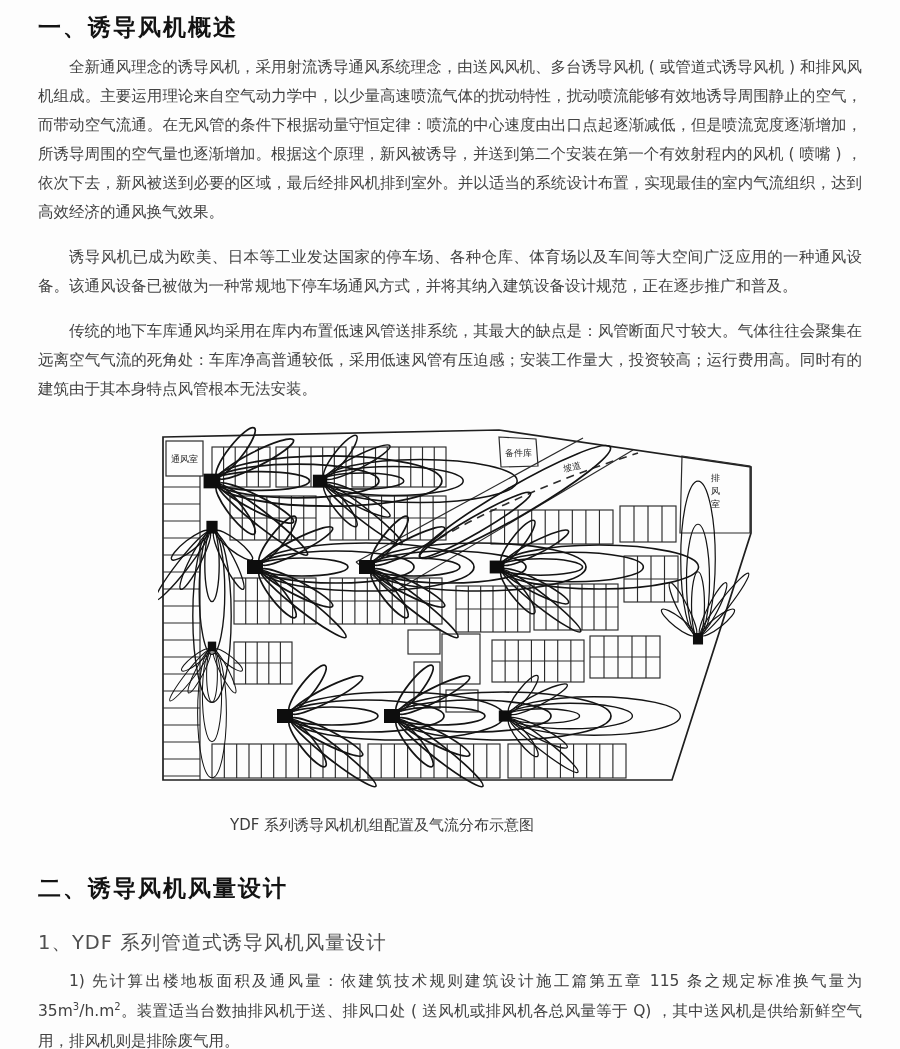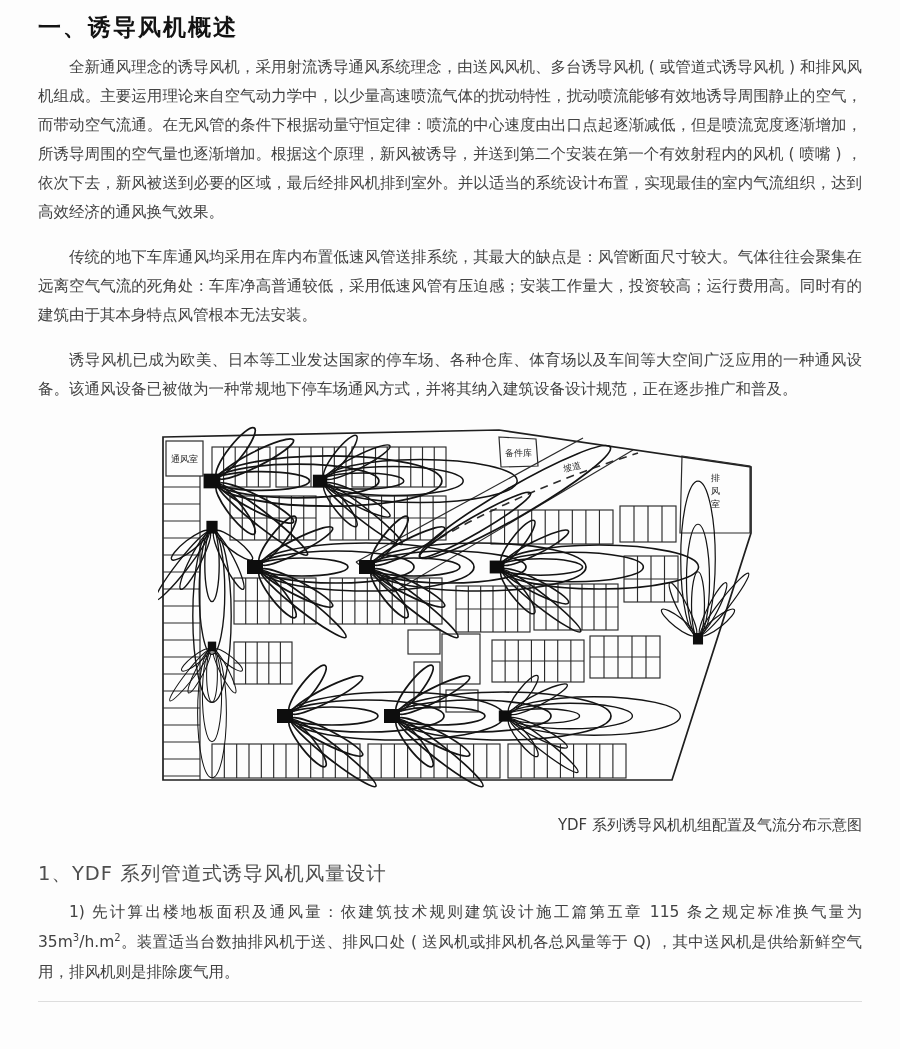--- a/index.html
+++ b/index.html
@@ -16,43 +16,43 @@
   }
   p.body{
     font-size:15.5px;line-height:29px;text-align:justify;
     text-indent:2em;margin:16px 0 0;color:#424242;
   }
   p.body.first{margin-top:10px;}
   p.body.last{line-height:30px;margin-top:10px;}
   sup.sp{font-size:10px;vertical-align:6px;line-height:0;}
   .plan{position:relative;height:384px;margin-top:14px;}
   .plan svg{display:block;margin-left:120px;}
-  p.caption{margin:14px 0 0 192px;font-size:15px;color:#3c3c3c;text-indent:0;text-align:right;}
+  p.caption{margin:14px 0 0 192px;font-size:15px;color:#3c3c3c;text-indent:0;}
   h1.sec2{margin-top:38px;}
   h2.sub{font-size:19.5px;font-weight:400;color:#4e4e4e;margin:25px 0 0;letter-spacing:1px;}
   .bottom-rule{border-top:1px solid #ddd;margin-top:14px;height:3px;}
   
   .outline{fill:none;stroke:#1f1f1f;stroke-width:1.7;}
   .thin{fill:none;stroke:#2b2b2b;stroke-width:1.2;}
   .stall{fill:none;stroke:#2b2b2b;stroke-width:1.15;}
   .flow{fill:none;stroke:#141414;stroke-width:1.7;}
   .fanbody{fill:#0d0d0d;stroke:none;}
   .dash{stroke-dasharray:8 6;stroke-width:1.6;}
   .plan-label{font-family:"DejaVu Sans","Liberation Sans",sans-serif;font-size:9px;fill:#1d1d1d;}
 </style>
 </head>
 <body>
 
 <div class="content">
 
   <h1 class="sec">一、诱导风机概述</h1>
 
   <p class="body first">全新通风理念的诱导风机，采用射流诱导通风系统理念，由送风风机、多台诱导风机 ( 或管道式诱导风机 ) 和排风风机组成。主要运用理论来自空气动力学中，以少量高速喷流气体的扰动特性，扰动喷流能够有效地诱导周围静止的空气，而带动空气流通。在无风管的条件下根据动量守恒定律：喷流的中心速度由出口点起逐渐减低，但是喷流宽度逐渐增加，所诱导周围的空气量也逐渐增加。根据这个原理，新风被诱导，并送到第二个安装在第一个有效射程内的风机 ( 喷嘴 ) ，依次下去，新风被送到必要的区域，最后经排风机排到室外。并以适当的系统设计布置，实现最佳的室内气流组织，达到高效经济的通风换气效果。</p>
+  <p class="body">诱导风机已成为欧美、日本等工业发达国家的停车场、各种仓库、体育场以及车间等大空间广泛应用的一种通风设备。该通风设备已被做为一种常规地下停车场通风方式，并将其纳入建筑设备设计规范，正在逐步推广和普及。</p>
   <p class="body">传统的地下车库通风均采用在库内布置低速风管送排系统，其最大的缺点是：风管断面尺寸较大。气体往往会聚集在远离空气气流的死角处：车库净高普通较低，采用低速风管有压迫感；安装工作量大，投资较高；运行费用高。同时有的建筑由于其本身特点风管根本无法安装。</p>
-  <p class="body">诱导风机已成为欧美、日本等工业发达国家的停车场、各种仓库、体育场以及车间等大空间广泛应用的一种通风设备。该通风设备已被做为一种常规地下停车场通风方式，并将其纳入建筑设备设计规范，正在逐步推广和普及。</p>
 
   <div class="plan">
     <svg id="plan-svg" width="596" height="384" viewBox="142 418 596 384" aria-hidden="true">
 
       <path class="outline" d="M147,437 L483,430 L735,467 L735,533 L656,780 L147,780 Z"></path>
 
       <line class="thin" x1="184" y1="476" x2="184" y2="780"></line>
       <g id="layer-strip">
           <line x1="147" y1="487" x2="184" y2="487" class="stall"></line>
           <line x1="147" y1="504" x2="184" y2="504" class="stall"></line>
@@ -403,18 +403,19 @@
         <text class="plan-label" x="155" y="462">通风室</text>
         <text class="plan-label" x="489" y="456">备件库</text>
         <text class="plan-label" transform="translate(548,472) rotate(-13)">坡道</text>
         <text class="plan-label"><tspan x="695" y="481">排</tspan><tspan x="695" y="494">风</tspan><tspan x="695" y="507">室</tspan></text>
       </g>
     </svg>
   </div>
 
   <p class="caption">YDF 系列诱导风机机组配置及气流分布示意图</p>
 
+  <h1 class="sec sec2">二、诱导风机风量设计</h1>
   <h2 class="sub">1、YDF 系列管道式诱导风机风量设计</h2>
 
   <p class="body last"><span>1) 先计算出楼地板面积及通风量：依建筑技术规则建筑设计施工篇第五章 115 条之规定标准换气量为 35m</span><sup class="sp">3</sup><span>/h.m</span><sup class="sp">2</sup><span>。装置适当台数抽排风机于送、排风口处 ( 送风机或排风机各总风量等于 Q) ，其中送风机是供给新鲜空气用，排风机则是排除废气用。</span></p>
 
   <div class="bottom-rule"></div>
 </div>
 
 </body></html>

